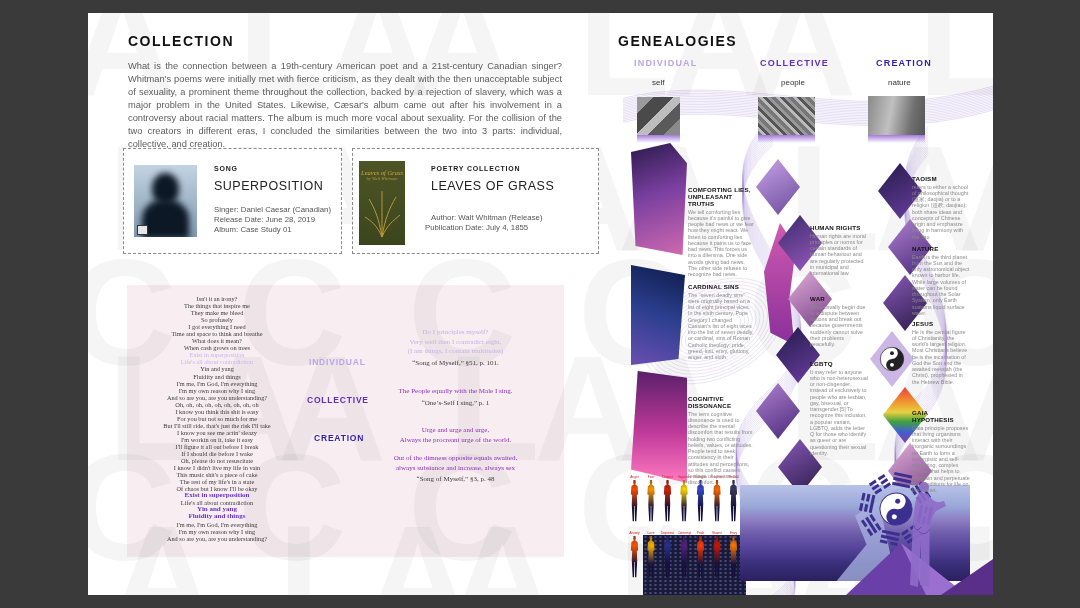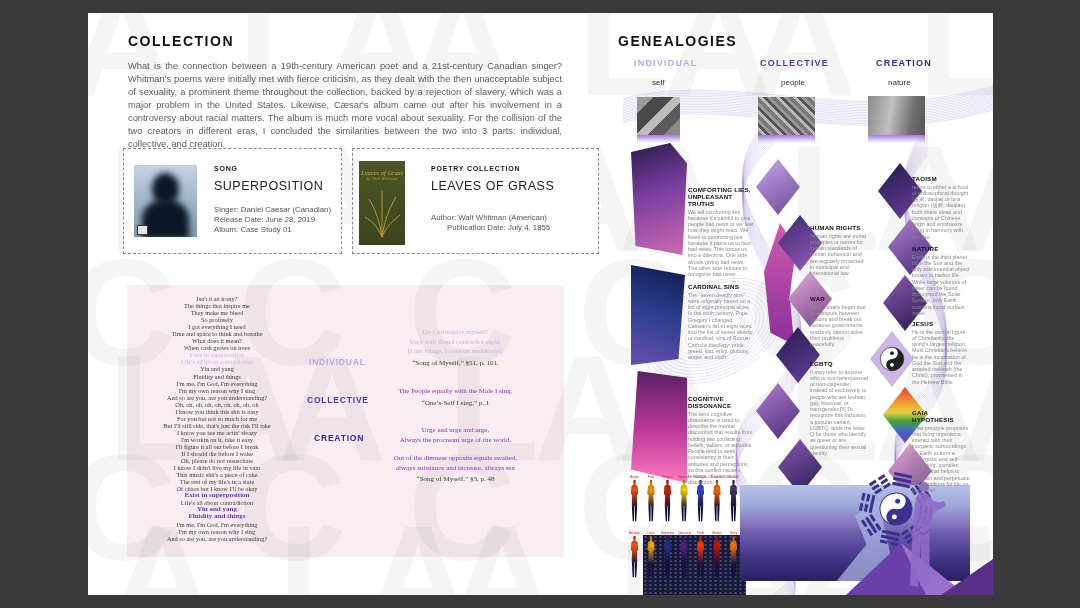--- a/index.html
+++ b/index.html
@@ -143,22 +143,22 @@
             <path d="M23,56 C20,38 16,28 10,18"></path>
               <path d="M23,56 C23,36 23,26 23,10"></path>
             <path d="M23,56 C26,38 30,28 37,16"></path>
               <path d="M23,56 C18,44 12,40 6,36"></path>
             <path d="M23,56 C28,44 34,40 41,34"></path>
           </g>
         </svg>
       </div>
       <div class="kicker" style="left:78px;top:16px;">POETRY COLLECTION</div>
       <div class="ctitle" style="left:78px;top:30px;">LEAVES OF GRASS</div>
-      <div class="cline" style="left:78px;top:64px;">Author:  Walt Whitman (American)</div>
-      <div class="cline" style="left:94px;top:74px;">Publication Date:  July 4, 1855</div>
+      <div class="cline" style="left:78px;top:64px;">Author:  Walt Whitman (Release)</div>
+      <div class="cline" style="left:72px;top:74px;">Publication Date:  July 4, 1855</div>
     </div>
 
     <div class="abs" id="pink-panel"></div>
     <div class="abs" id="lyrics">
         <div class="ln plain">Isn't it an irony?</div>
         <div class="ln plain">The things that inspire me</div>
         <div class="ln plain">They make me bleed</div>
         <div class="ln plain">So profusely</div>
         <div class="ln plain">I got everything I need</div>
         <div class="ln plain">Time and space to think and breathe</div>

